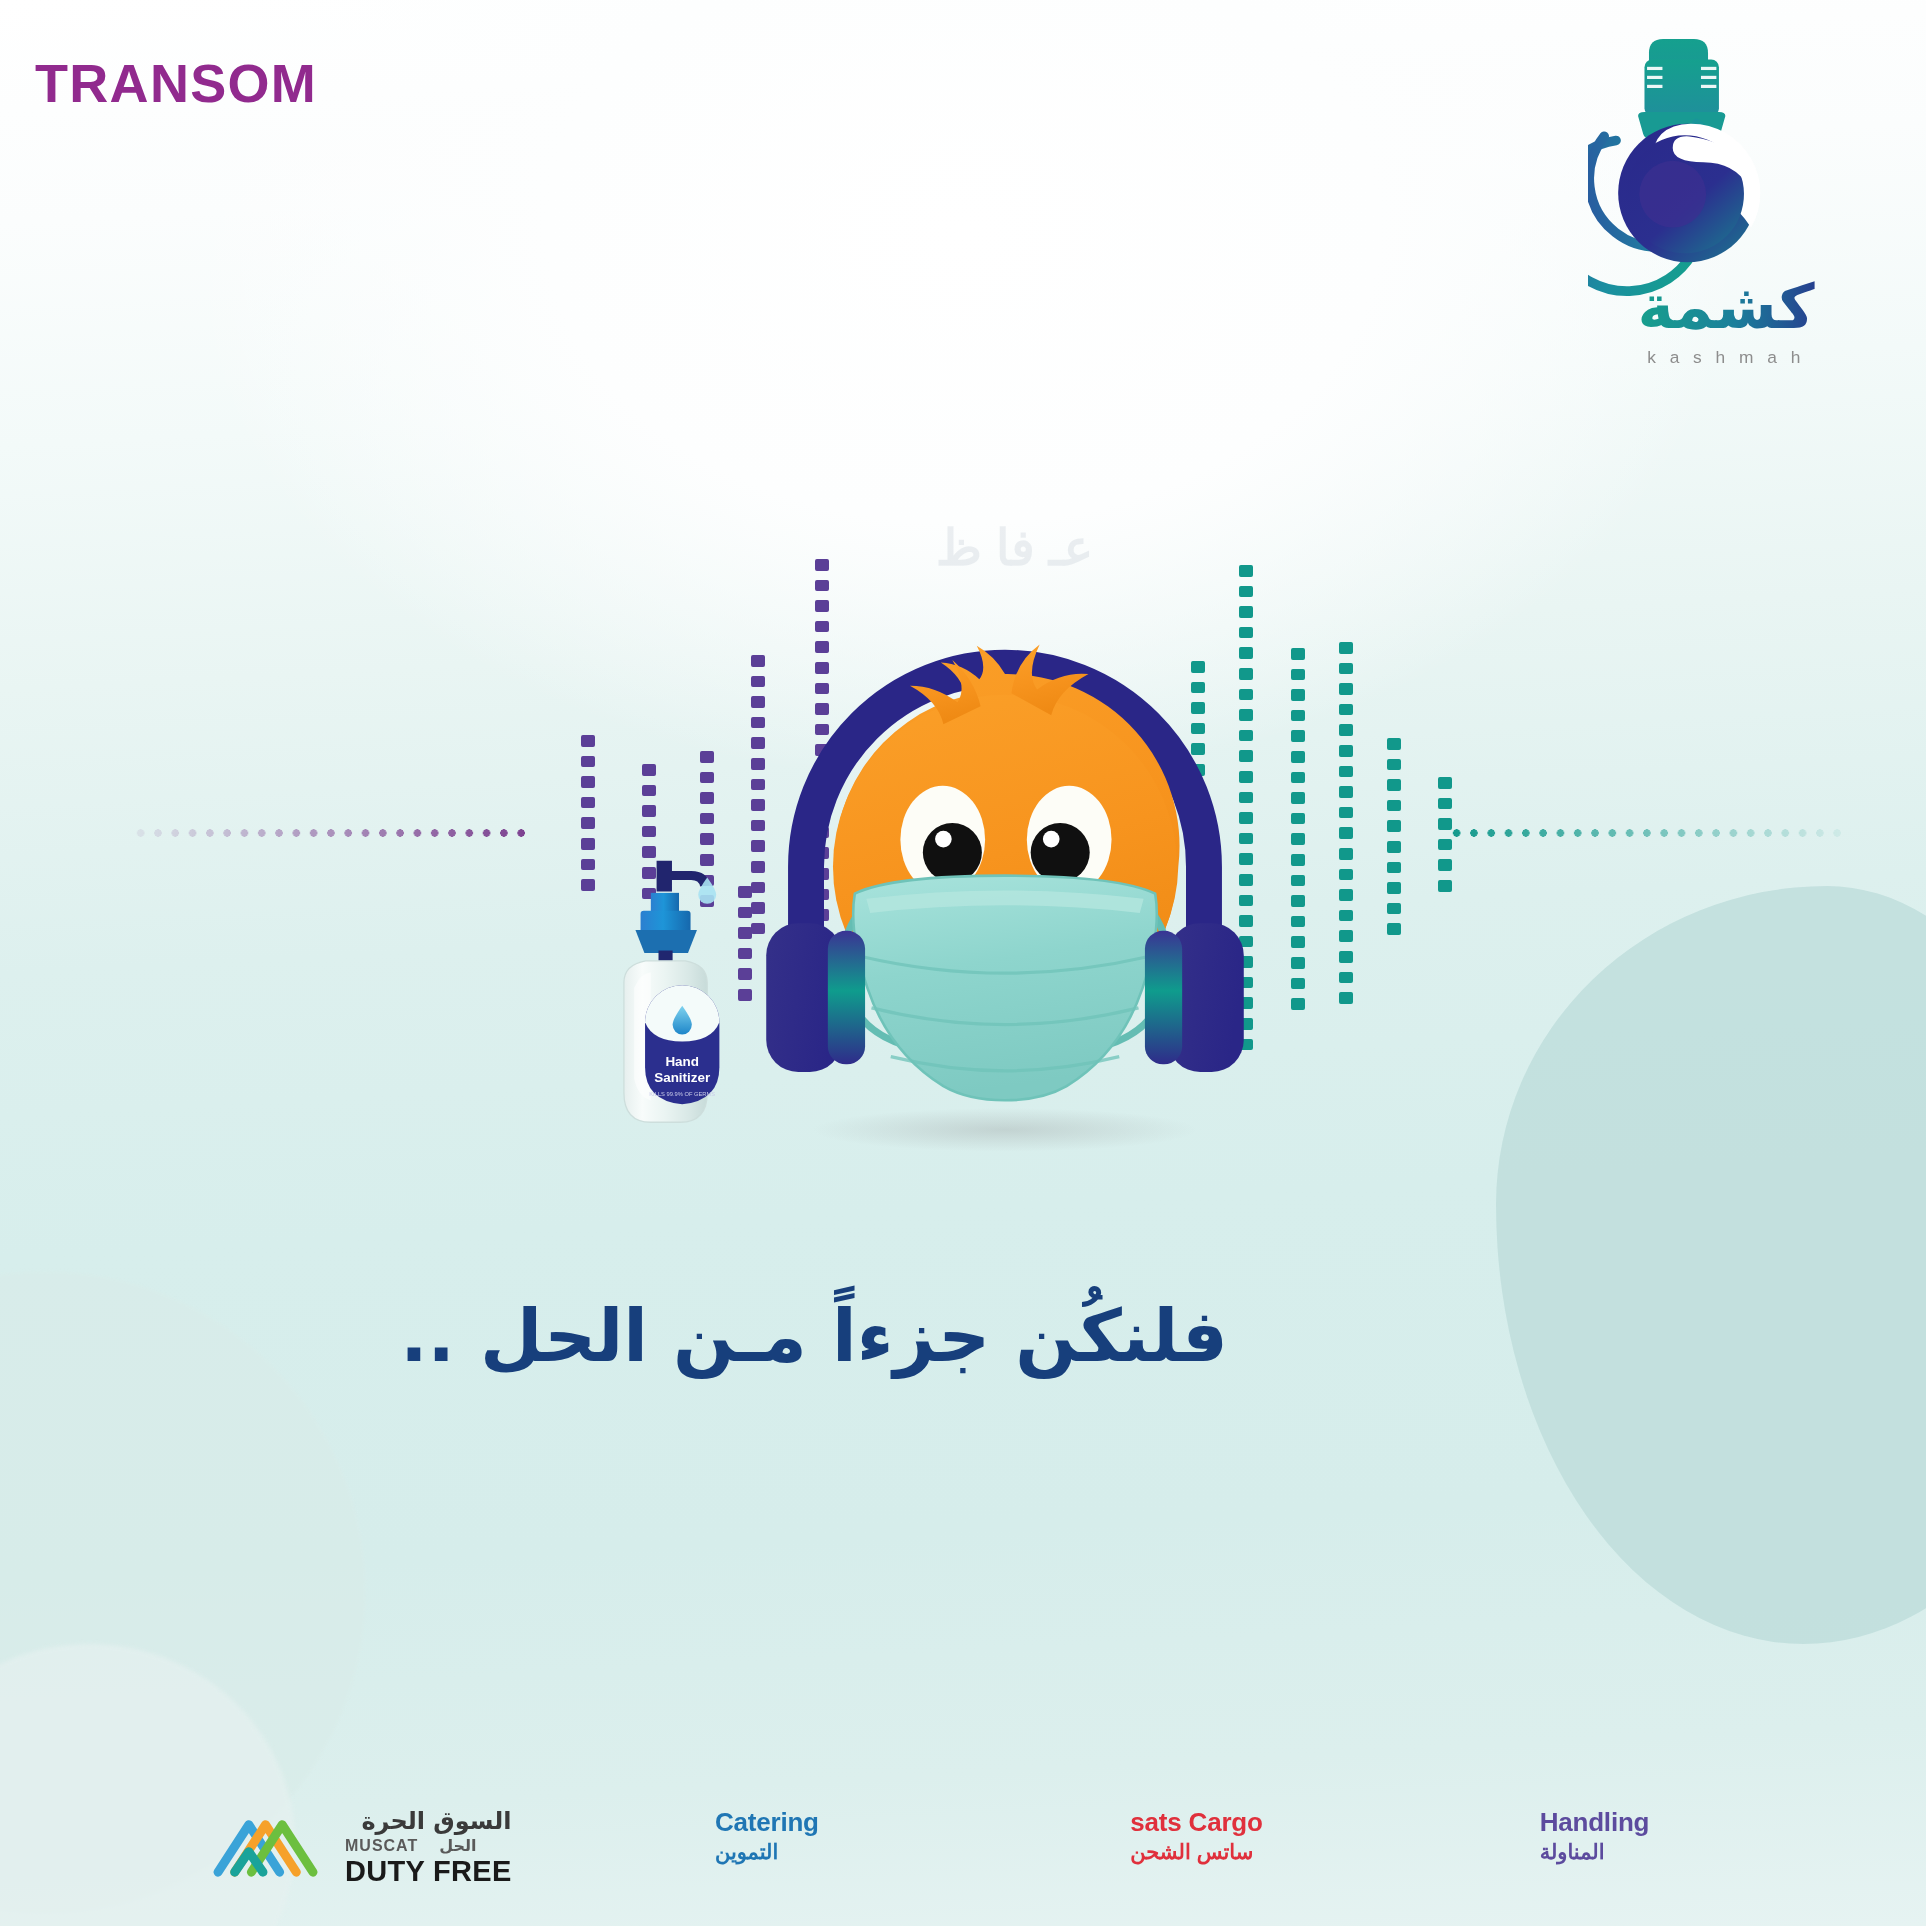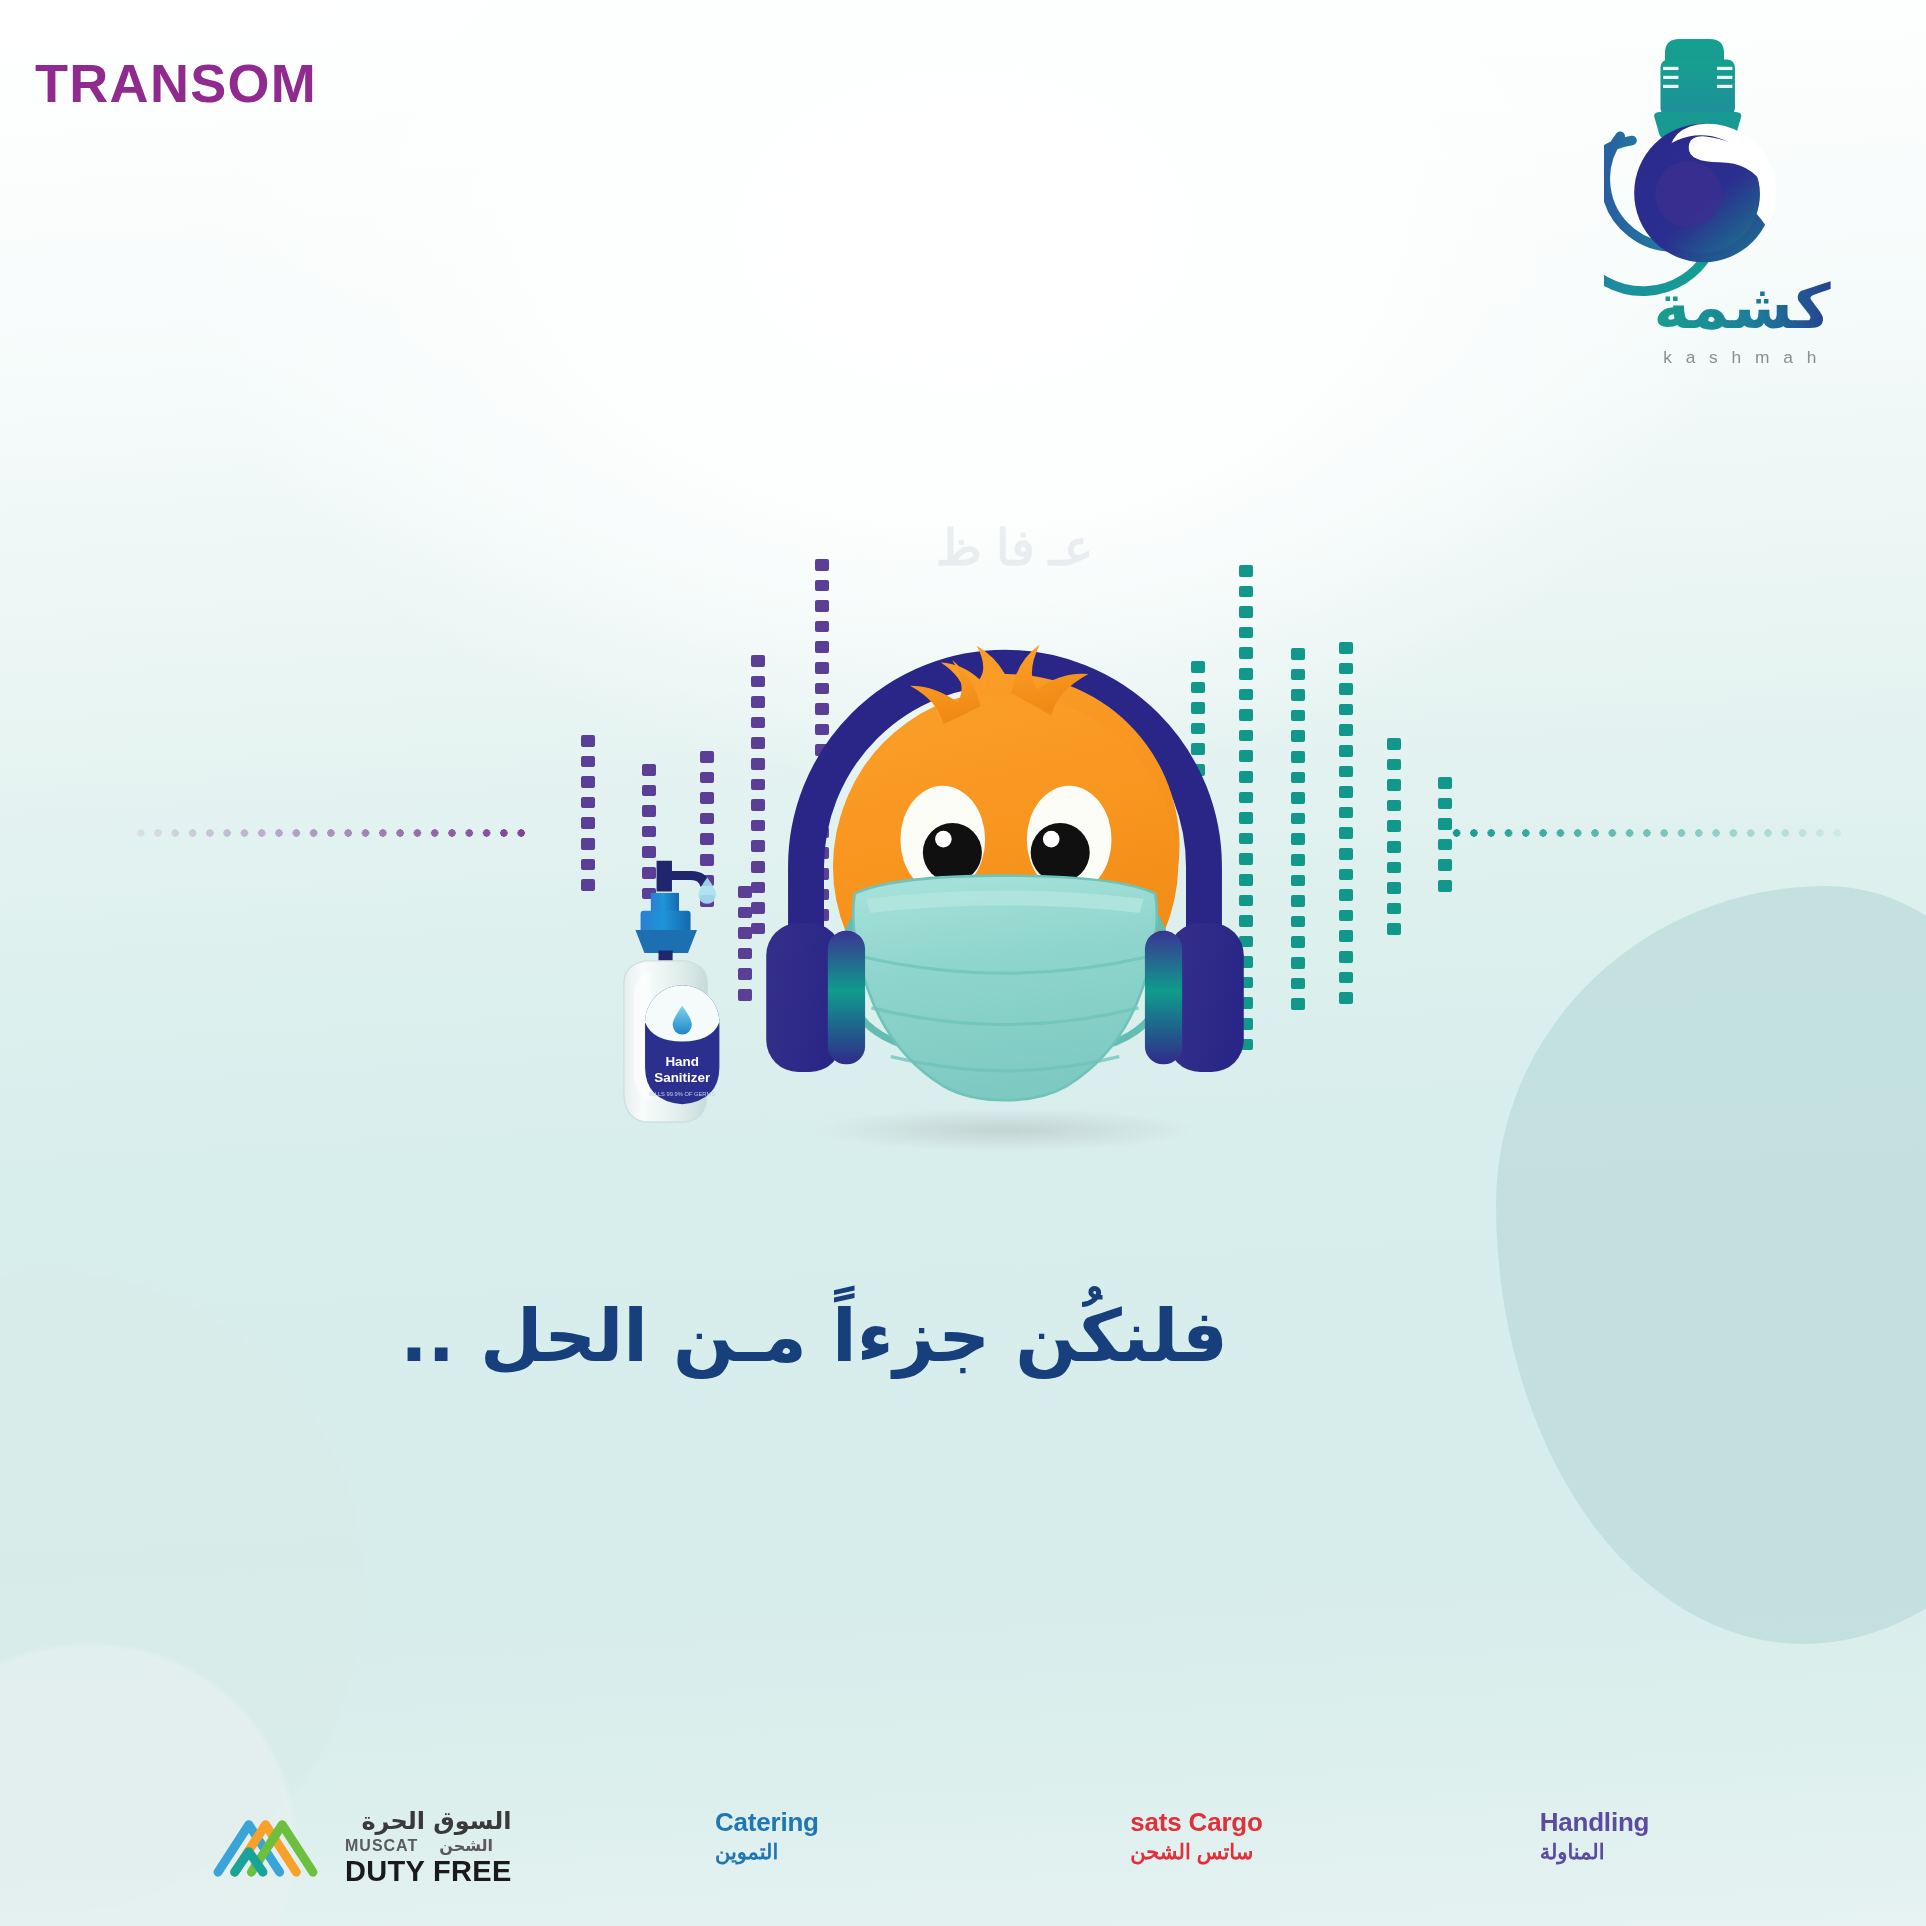--- a/index.html
+++ b/index.html
@@ -62,21 +62,21 @@
     font-size:54px;
     font-weight:700;
     letter-spacing:1.3px;
     color:#912a8e;
     font-family:"Liberation Sans", sans-serif;
     line-height:1;
     z-index:12;
   }
 
   
-  #kashmah { position:absolute; right:46px; top:26px; width:276px; height:366px; z-index:12; }
+  #kashmah { position:absolute; right:62px; top:26px; width:276px; height:366px; z-index:12; }
 
   
   .wave-col { position:absolute; width:14px; z-index:4; }
   .wave-col .seg {
     width:100%; height:11.6px; margin-bottom:9px; border-radius:1.9px;
   }
   .wave-col.purple .seg { background:#5b3f97; }
   .wave-col.teal   .seg { background:#11988b; }
 
   
@@ -539,21 +539,21 @@
           <path d="M14 100 L62 26 L110 100" stroke="#3aa3d8"></path>
           <path d="M40 100 L88 26 L136 100" stroke="#f6a12a"></path>
           <path d="M66 100 L114 26 L162 100" stroke="#6cbf3f"></path>
           <path d="M40 100 L62 68 L84 100" stroke="#1aa39a"></path>
         </g>
       </svg>
       <div class="df-text">
         <span class="df-ar">السوق الحرة</span>
         <span class="df-mid">
           <span>MUSCAT</span>
-          <span class="ar">الشحن</span>
+          <span class="ar">الحل</span>
         </span>
         <span class="df-big">DUTY FREE</span>
       </div>
     </div>
 
     <div class="fcell svc" id="cell-catering">
       <span class="svc-en" style="color: rgb(31, 118, 180); text-align: center;">Catering</span>
       <span class="svc-ar" style="color: rgb(31, 118, 180);">التموين</span>
     </div>
 

